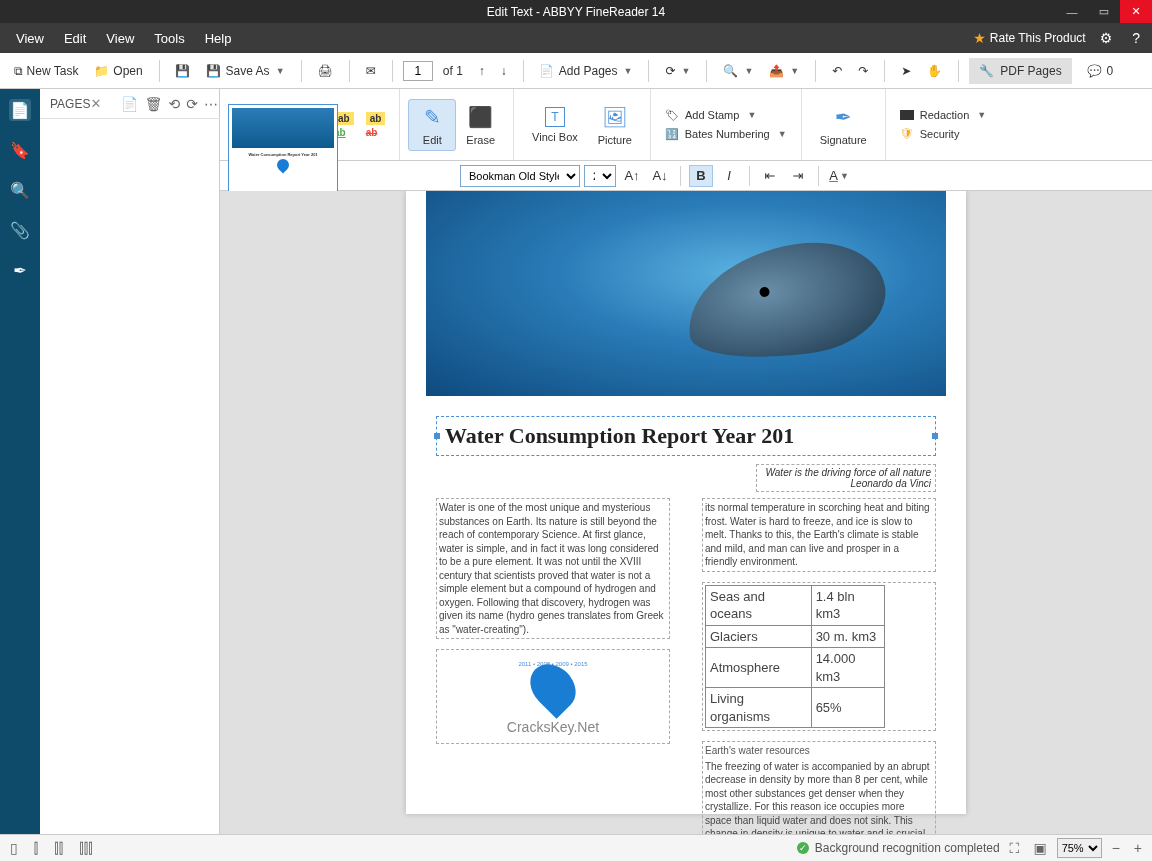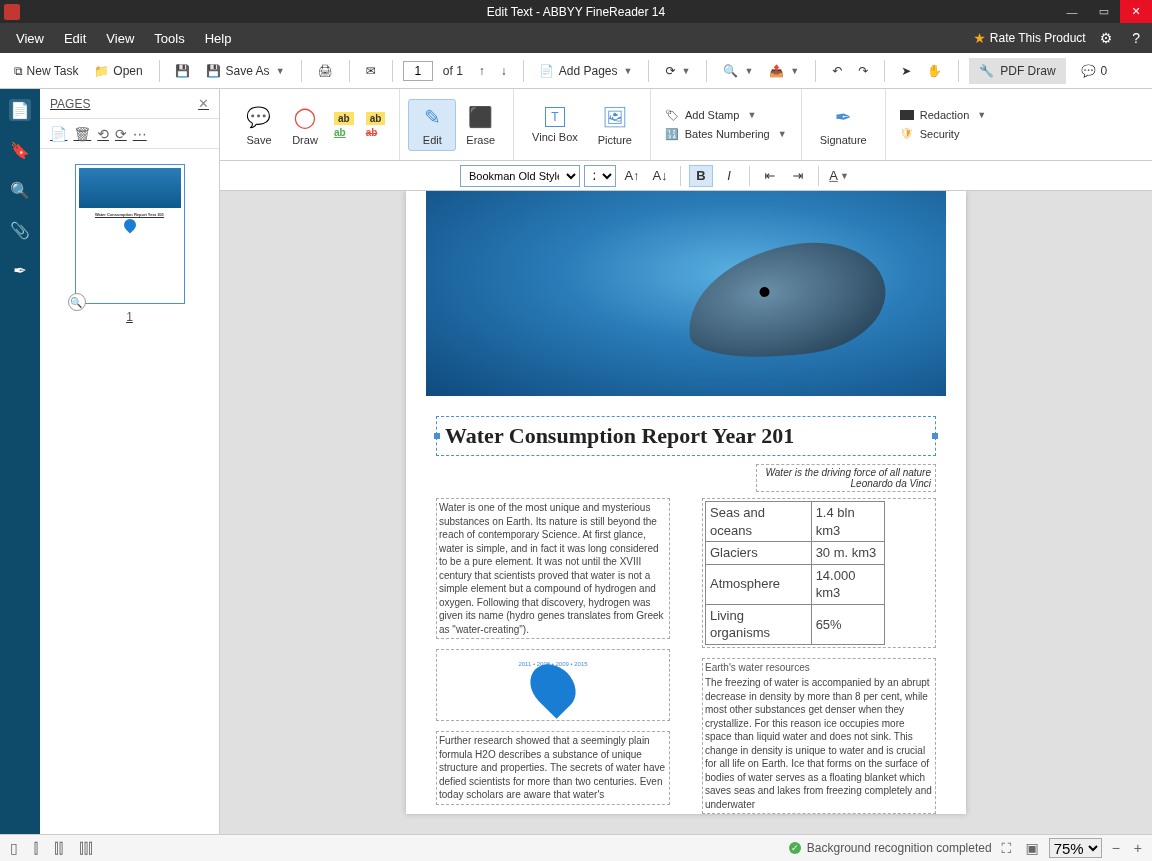--- a/index.html
+++ b/index.html
@@ -1,17 +1,17 @@
 <!DOCTYPE html>
 <html><head>
 <meta charset="utf-8">
 <style>
 * { box-sizing: border-box; margin: 0; padding: 0; font-family: 'Segoe UI', Arial, sans-serif; }
 body { width: 1152px; height: 861px; overflow: hidden; background: #fff; font-size: 12px; color: #333; }
-.titlebar { height: 23px; background: #2b2b2b; display: flex; align-items: center; position: relative; }
+.titlebar { height: 23px; background: #2b2b2b; display: flex; align-items: center; position: relative; justify-content: flex-end; }
 .titlebar .app-icon { width: 16px; height: 16px; background: #c13830; margin: 0 4px; border-radius: 2px; }
 .titlebar .title { color: #fff; font-size: 12px; position: absolute; left: 50%; transform: translateX(-50%); }
 .titlebar .win-controls { position: absolute; right: 0; display: flex; height: 23px; }
 .titlebar .win-btn { width: 32px; height: 23px; display: flex; align-items: center; justify-content: center; color: #ccc; font-size: 11px; }
 .titlebar .win-btn.close { background: #e81123; color: #fff; }
 .menubar { height: 30px; background: #3b3b3b; display: flex; align-items: center; padding: 0 6px; }
 .menubar .menu-item { color: #fff; font-size: 13px; padding: 0 10px; cursor: pointer; }
 .menubar .right { margin-left: auto; display: flex; align-items: center; gap: 8px; }
 .menubar .rate { color: #fff; font-size: 12px; display: flex; align-items: center; gap: 4px; }
 .menubar .star { color: #f5a623; font-size: 14px; }
@@ -19,21 +19,21 @@
 .toolbar1 { height: 36px; border-bottom: 1px solid #ccc; display: flex; align-items: center; padding: 0 8px; gap: 4px; background: #fff; }
 .tb-btn { display: flex; align-items: center; gap: 4px; padding: 4px 6px; cursor: pointer; font-size: 12px; color: #333; border-radius: 2px; }
 .tb-sep { width: 1px; height: 22px; background: #d0d0d0; margin: 0 6px; }
 .tb-dd { font-size: 9px; color: #666; margin-left: 2px; }
 .page-input { width: 30px; height: 20px; border: 1px solid #aaa; text-align: center; font-size: 12px; }
 .pdf-tools-btn { background: #e0e0e0; padding: 6px 10px; display: flex; align-items: center; gap: 6px; font-size: 12px; }
 .main { display: flex; height: calc(100% - 23px - 30px - 36px - 27px); }
 .left-rail { width: 40px; background: #0e4a6a; display: flex; flex-direction: column; align-items: center; padding-top: 10px; gap: 18px; }
 .rail-icon { width: 22px; height: 22px; color: #fff; display: flex; align-items: center; justify-content: center; font-size: 16px; cursor: pointer; }
 .rail-icon.active { background: rgba(255,255,255,0.15); border-radius: 3px; }
-.pages-panel { width: 180px; background: #fff; border-right: 1px solid #ccc; display: flex; flex-direction: column; text-decoration: underline; }
+.pages-panel { width: 180px; background: #fff; border-right: 1px solid #ccc; display: flex; flex-direction: row; }
 .pages-hdr { height: 30px; display: flex; align-items: center; padding: 0 10px; font-size: 12px; color: #555; border-bottom: 1px solid #e0e0e0; }
 .pages-hdr .close-x { margin-left: auto; color: #888; cursor: pointer; font-size: 13px; }
 .pages-tools { height: 30px; display: flex; align-items: center; gap: 6px; padding: 0 10px; border-bottom: 1px solid #e0e0e0; }
 .pages-tools span { font-size: 14px; color: #666; cursor: pointer; }
 .thumb-area { flex: 1; display: flex; flex-direction: column; align-items: center; padding-top: 15px; }
 .thumb { width: 110px; height: 140px; border: 1px solid #4a90d9; background: #fff; padding: 3px; display: flex; flex-direction: column; position: relative; }
 .thumb-img { width: 100%; height: 40px; background: linear-gradient(180deg,#2a7cb8,#0e5a8e); }
 .thumb-body { flex: 1; background: #fff; font-size: 4px; padding: 2px; color: #999; overflow: hidden; }
 .thumb-title-mini { font-size: 4px; text-align: center; color: #333; margin: 2px 0; font-weight: bold; }
 .thumb-drop { width: 12px; height: 12px; background: #1a7dd4; border-radius: 50% 50% 50% 0; transform: rotate(-45deg); margin: 2px auto; }
@@ -70,21 +70,21 @@
 .data-tbl td { border: 1px solid #888; padding: 2px 4px; }
 .mini-chart { border: 1px dashed #aaa; padding: 6px 2px 2px; text-align: center; position: relative; }
 .drop-big { width: 40px; height: 50px; background: #1a7dd4; border-radius: 50% 50% 50% 0; transform: rotate(-45deg); margin: 6px auto; }
 .chart-lines { position: absolute; left: 10px; right: 10px; top: 10px; font-size: 6px; color: #4a90d9; }
 .watermark { font-size: 14px; color: #888; text-align: center; margin: 4px 0; }
 .res-hdr { font-size: 10px; color: #555; margin-bottom: 2px; }
 .statusbar { height: 27px; border-top: 1px solid #ccc; background: #f5f5f5; display: flex; align-items: center; padding: 0 6px; gap: 8px; font-size: 12px; color: #555; }
 .sb-icon { font-size: 14px; color: #666; padding: 0 4px; cursor: pointer; }
 .sb-status { margin-left: auto; display: flex; align-items: center; gap: 6px; }
 .sb-check { width: 12px; height: 12px; border-radius: 50%; background: #4caf50; color: #fff; font-size: 9px; display: flex; align-items: center; justify-content: center; }
-.zoom-sel { height: 20px; border: 1px solid #aaa; font-size: 15px; }
+.zoom-sel { height: 20px; border: 1px solid #aaa; font-size: 11px; }
 </style>
 </head>
 <body>
 
 <div class="titlebar">
   <div class="app-icon"></div>
   <div class="title">Edit Text - ABBYY FineReader 14</div>
   <div class="win-controls">
     <div class="win-btn">—</div>
     <div class="win-btn">▭</div>
@@ -152,21 +152,21 @@
   <div class="tb-btn">📤<span class="tb-dd">▼</span></div>
   <div class="tb-sep"></div>
   <div class="tb-btn">↶</div>
   <div class="tb-btn">↷</div>
   <div class="tb-sep"></div>
   <div class="tb-btn">➤</div>
   <div class="tb-btn">✋</div>
   <div class="tb-sep"></div>
   <div class="pdf-tools-btn">
     <span>🔧</span>
-    <span>PDF Draw</span>
+    <span>PDF Pages</span>
   </div>
   <div class="tb-btn" style="margin-left:6px;">
     <span>💬</span>
     <span>0</span>
   </div>
 </div>
 
 <div class="main">
   <div class="left-rail">
     <div class="rail-icon active">📄</div>
@@ -320,26 +320,27 @@
           </div>
         </div>
         <div class="cols" style="clear:both;">
           <div class="col">
             <div class="dash" style="padding:2px;">
               <span>Water is one of the most unique and mysterious substances on Earth. Its nature is still beyond the reach of contemporary Science. At first glance, water is simple, and in fact it was long considered to be a pure element. It was not until the XVIII century that scientists proved that water is not a simple element but a compound of hydrogen and oxygen. Following that discovery, hydrogen was given its name (hydro genes translates from Greek as "water-creating").</span>
             </div>
             <div class="mini-chart dash">
               <div class="chart-lines">2011 • 2008 • 2009 • 2015</div>
               <div class="drop-big"></div>
-            </div>
+              <div class="watermark">CracksKey.Net</div>
+            </div>
+          </div>
+          <div class="col">
             <div class="dash" style="padding:2px;">
-              <span>Further research showed that a seemingly plain formula H2O describes a substance of unique structure and properties. The secrets of water have defied scientists for more than two centuries. Even today scholars are aware that water's</span>
-            </div>
-          </div>
-          <div class="col">
+              <span>its normal temperature in scorching heat and biting frost. Water is hard to freeze, and ice is slow to melt. Thanks to this, the Earth's climate is stable and mild, and man can live and prosper in a friendly environment.</span>
+            </div>
             <div class="dash" style="padding:2px;">
               <table class="data-tbl">
                 <tbody>
                     <tr>
                       <td>Seas and oceans</td>
                       <td>1.4 bln km3</td>
                     </tr>
                 <tr>
                       <td>Glaciers</td>
                       <td>30 m. km3</td>

